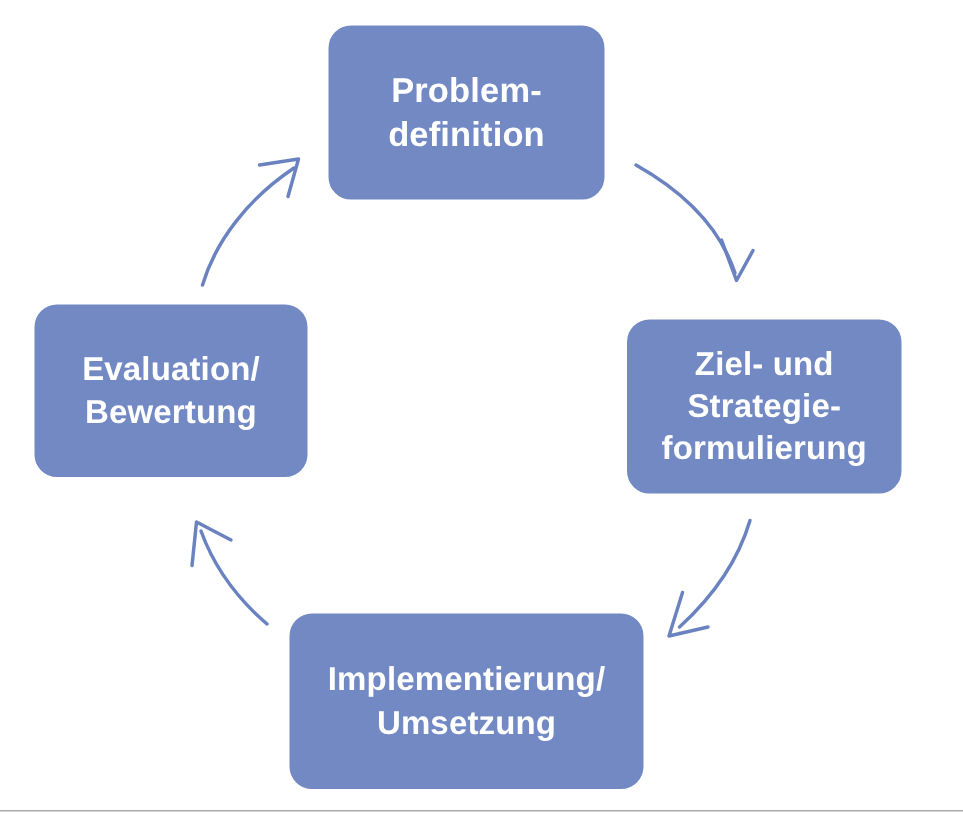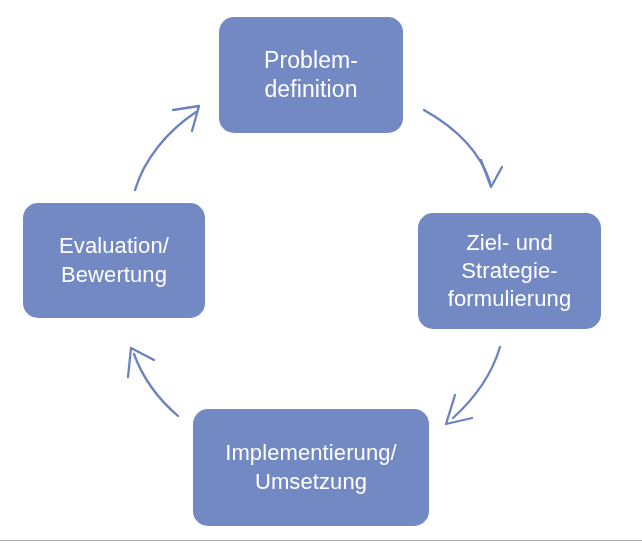--- a/index.html
+++ b/index.html
@@ -38,21 +38,21 @@
     z-index: 2;
     box-sizing: border-box;
     border-radius: 18px;
     background: #7289c4;
     border: 3px solid #ffffff;
     display: flex;
     align-items: center;
     justify-content: center;
     text-align: center;
     color: #ffffff;
-    font-weight: normal;
+    font-weight: bold;
     font-size: 23px;
     line-height: 1.28;
     letter-spacing: 0.1px;
     padding: 2px 8px;
   }
 
   .node-label {
     display: block;
     white-space: pre-line;
   }

